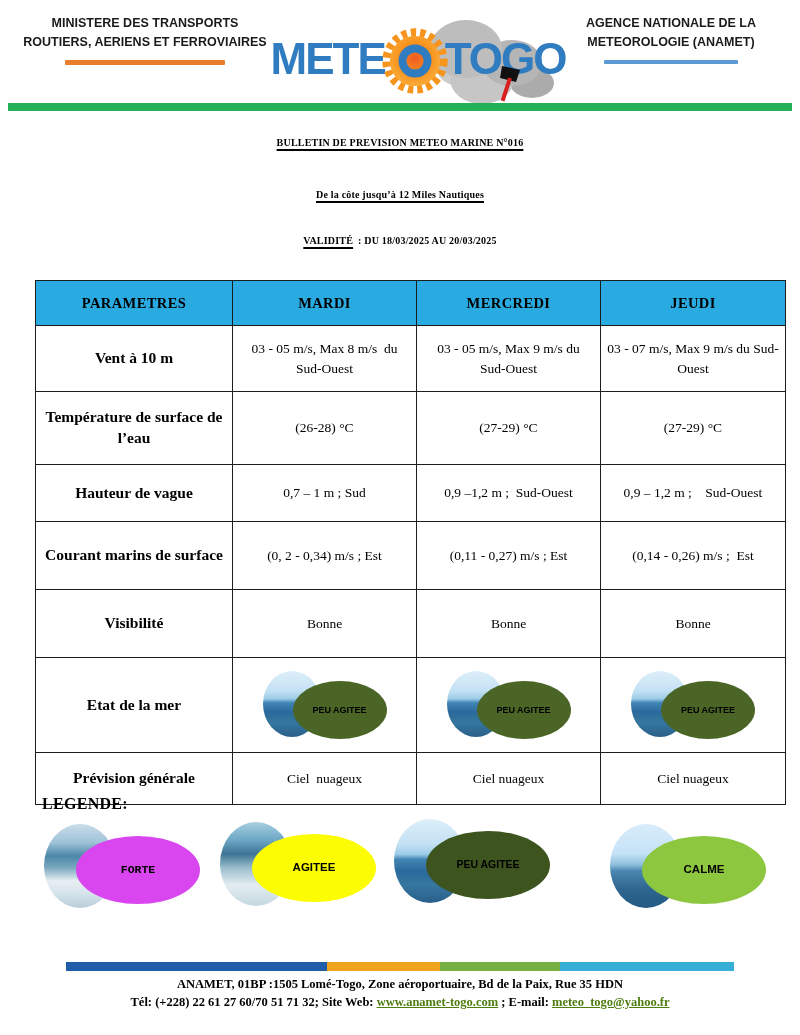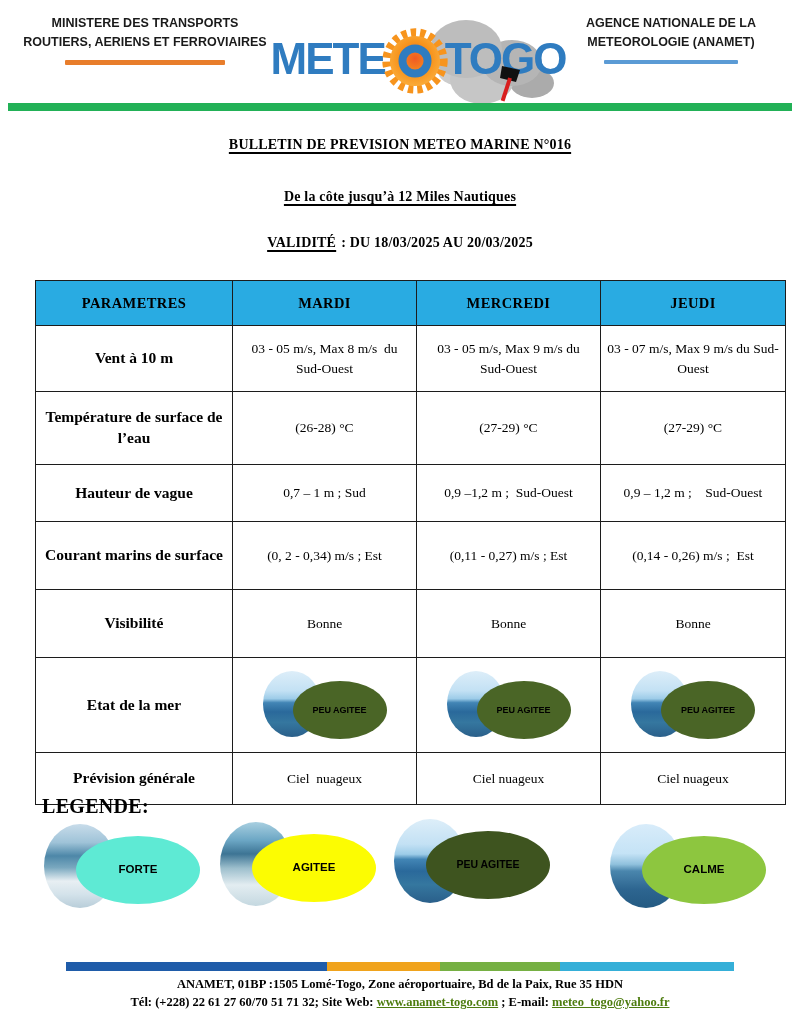--- a/index.html
+++ b/index.html
@@ -23,21 +23,21 @@
            box-shadow: 46px 14px 0 -6px #B5B5B5, 16px 30px 0 -4px #C6C6C6, 66px 34px 0 -14px #ABABAB, -6px 22px 0 -14px #CCCCCC; }
   .logo-text { position:relative; display:flex; align-items:center; height:86px;
                font-family:"Liberation Sans", sans-serif; font-weight:800; font-size:44px;
                letter-spacing:-2px; color:#2F7CC0;justify-content:center; }
   .logo-sun { width:66px; height:66px; margin:0 -3px; position:relative; top:2px; }
   .thermo { position:absolute; left:232px; top:48px; width:34px; height:40px; }
 
   .green-bar { position:absolute; left:8px; top:103px; width:784px; height:8px; background:#22B157; }
 
   
-  .doc-title { position:absolute; left:0; width:800px; text-align:center; font-weight:bold; font-size:14px; letter-spacing:.2px; }
+  .doc-title { position:absolute; left:0; width:800px; text-align:center; font-weight:bold; font-size:10px; letter-spacing:.2px; }
   .t1 { top:137px; } .t2 { top:189px; } .t3 { top:235px; }
   .u { text-decoration:underline; text-decoration-thickness:1.5px; text-underline-offset:3px; }
   .t3 .rest { margin-left:5px; }
 
   
   table.forecast { position:absolute; left:35px; top:280px; width:750px; border-collapse:collapse; table-layout:fixed; }
   .forecast th, .forecast td { border:1px solid #1c1c1c; text-align:center; vertical-align:middle; padding:13px 6px; }
   .forecast col.c0 { width:197px; } .forecast col.c1, .forecast col.c2 { width:184px; } .forecast col.c3 { width:185px; }
   .forecast th { background:#29ABE2; font-size:14.5px; font-weight:bold; letter-spacing:.4px; height:45px; }
   .param { font-weight:bold; font-size:15.5px; line-height:1.35; }
@@ -53,30 +53,30 @@
   .photo-clear { background:linear-gradient(180deg,#ddeef9 0%,#c3e1f4 30%,#9dccE8 42%,#4285b5 48%,#2a699b 62%,#35779f 78%,#2a5f8a 100%); }
   .photo-storm { background:linear-gradient(180deg,#c8dcea 0%,#9fc3d8 22%,#4d87a8 38%,#7aa8bf 52%,#e8eff3 68%,#d3e2ea 84%,#b8cdd9 100%); }
   .photo-wave  { background:linear-gradient(180deg,#a8cfe0 0%,#6ba6c4 22%,#3d7494 38%,#9dbfcd 55%,#e3edf1 75%,#c4d8e0 100%); }
   .photo-calm  { background:linear-gradient(180deg,#d8ecfa 0%,#c5e3f6 35%,#90c1dd 48%,#4a86ad 56%,#2d6590 78%,#245a82 100%); }
   .sea-badge { position:absolute; left:30px; top:10px; width:94px; height:58px; border-radius:50%;
                background:#4A6526; display:flex; align-items:center; justify-content:center;
                font-family:"Liberation Sans", sans-serif; font-weight:bold; font-size:9px;
                color:#000; text-align:center; line-height:1.8; padding:0 16px; }
 
   
-  .legend-title { position:absolute; left:42px; top:795px; font-size:20px; font-weight:bold; letter-spacing:.3px; }
+  .legend-title { position:absolute; left:42px; top:795px; font-size:16px; font-weight:bold; letter-spacing:.3px; }
   .legend-item { position:absolute; width:190px; height:96px; }
   .li-0 { left:40px;  top:820px; } .li-1 { left:216px; top:818px; }
   .li-2 { left:390px; top:815px; } .li-3 { left:606px; top:820px; }
   .legend-item .sea-photo { left:4px; top:4px; width:72px; height:84px; }
   .legend-badge { position:absolute; left:36px; top:16px; width:124px; height:68px; border-radius:50%;
                   display:flex; align-items:center; justify-content:center; text-align:center;
                   font-family:"Liberation Sans", sans-serif; font-weight:bold; font-size:11.5px;
                   color:#000; line-height:1.7; padding:0 18px; }
-  .badge-forte { background:#5eead4; } .badge-agitee { background:#FCFC02; }
+  .badge-forte { background:#d946ef;font-family:Liberation Mono, monospace; } .badge-agitee { background:#FCFC02; }
   .badge-peu   { background:#3E541F; font-size:10.5px; } .badge-calme { background:#8DC63F; }
 
   
   .footer-bar { position:absolute; left:66px; top:962px; width:668px; height:9px;
     background:linear-gradient(90deg,#1F5CA9 0%,#1F5CA9 39%,#F0A31C 39%,#F0A31C 56%,#76B043 56%,#76B043 74%,#35AFD8 74%,#35AFD8 100%); }
   .footer-line { position:absolute; left:0; width:800px; text-align:center; font-weight:bold; font-size:12.5px; }
   .fl1 { top:977px; } .fl2 { top:995px; }
   .footer-line a { color:#4d7c0f; font-weight:bold; }
 </style>
 </head>

